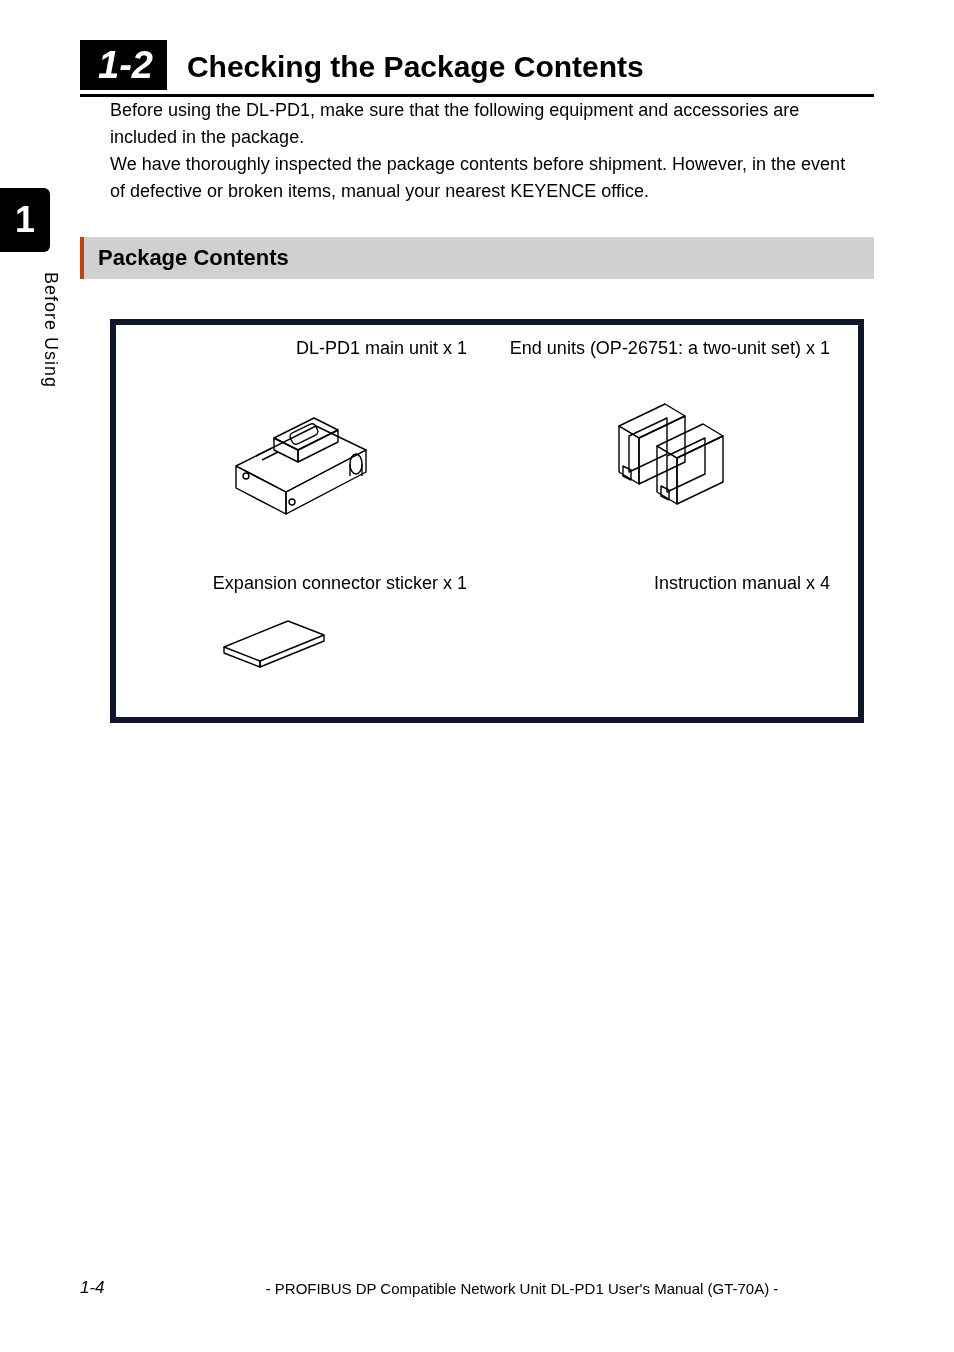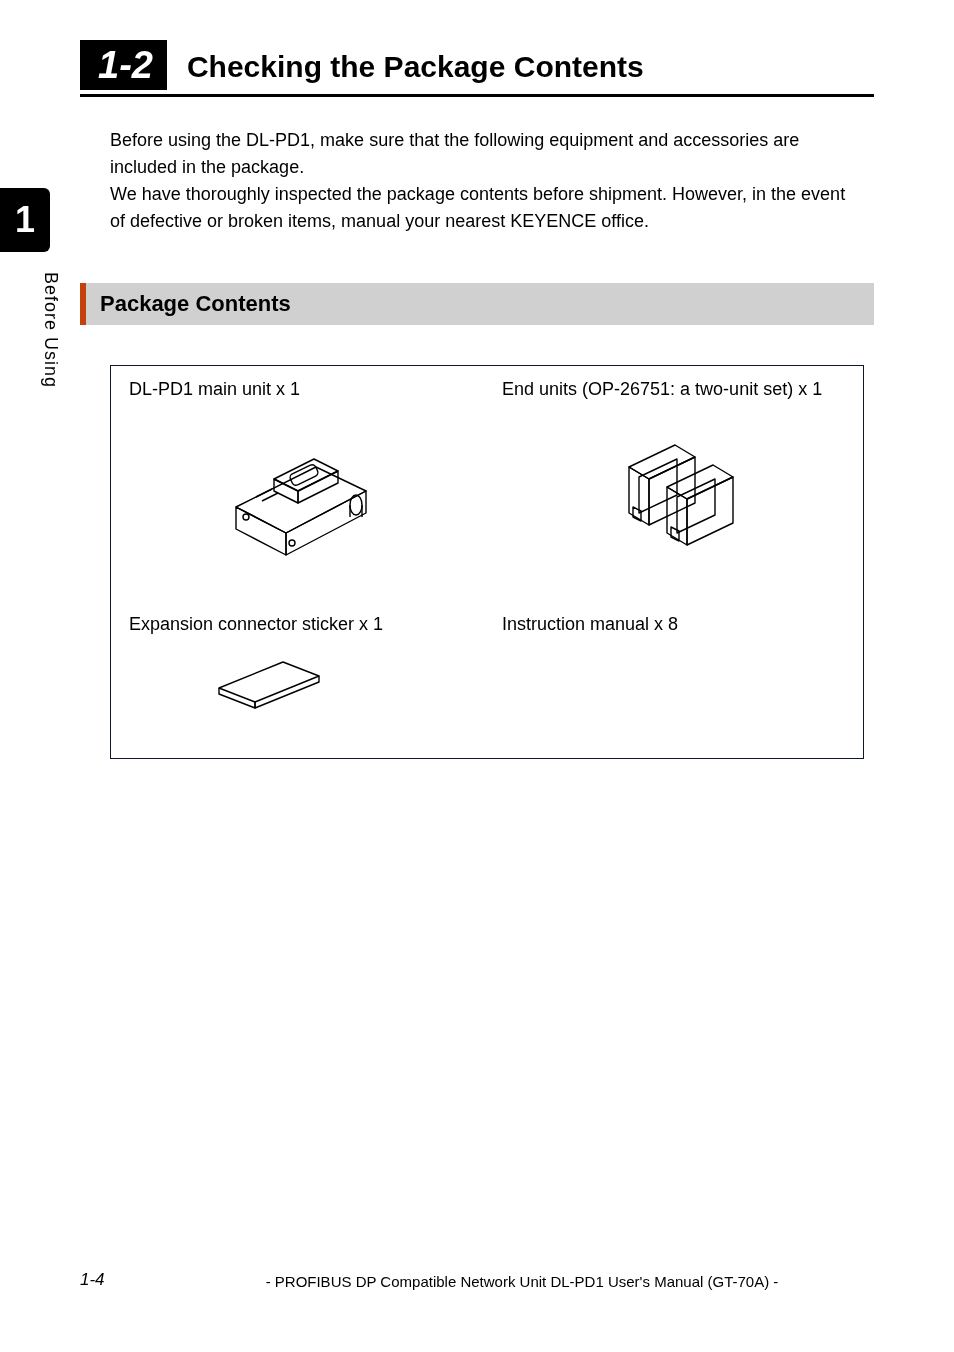--- a/index.html
+++ b/index.html
@@ -17,21 +17,20 @@
     .page {
       width: 954px;
       height: 1352px;
       padding: 40px 80px 40px 80px;
       position: relative;
     }
     .section-header {
       display: flex;
       align-items: flex-end;
       border-bottom: 3px solid #000;
-      margin-bottom: 30px;
       padding-bottom: 4px;
     }
     .section-number-box {
       background: #000;
       color: #fff;
       font-size: 38px;
       font-style: italic;
       font-weight: bold;
       padding: 6px 14px 6px 18px;
       margin-right: 20px;
@@ -64,60 +63,61 @@
       top: 272px;
       font-size: 18px;
       writing-mode: vertical-rl;
       letter-spacing: 1px;
     }
     .body-text {
       font-size: 18px;
       line-height: 1.5;
       margin-left: 30px;
       margin-right: 10px;
-      margin-bottom: 48px;
+      margin-bottom: 32px;
     }
     .subsection-header {
       background: #d0d0d0;
-      border-left: 6px solid #c2410c;
+      border-left: 4px solid #c2410c;
       padding: 8px 14px;
       font-size: 22px;
       font-weight: bold;
       margin-bottom: 40px;
     }
     .contents-box {
-      border: 1px solid #0f172a;
+      border: 6px solid #0f172a;
       margin-left: 30px;
       margin-right: 10px;
-      padding: 10px 18px 18px 18px;
+      padding: 10px 28px 18px 18px;
+      text-align: right;
     }
     .contents-row {
       display: flex;
       gap: 30px;
     }
     .contents-cell {
       flex: 1;
       font-size: 18px;
       line-height: 1.5;
     }
     .illustration {
       margin-top: 14px;
       margin-bottom: 20px;
       text-align: center;
     }
     .contents-cell-bottom {
       margin-top: 16px;
     }
     .footer {
       position: absolute;
-      bottom: 62px;
+      bottom: 54px;
       left: 80px;
       right: 80px;
       display: flex;
-      align-items: flex-end;
+      align-items: center;
       font-size: 15px;
     }
     .footer-page {
       font-style: italic;
       font-size: 17px;
       width: 90px;
     }
     .footer-title {
       flex: 1;
       text-align: center;
@@ -203,21 +203,21 @@
           <svg width="120" height="60" viewBox="0 0 120 60">
             <g fill="none" stroke="#000" stroke-width="1.4" stroke-linejoin="round">
               <path d="M10 36 L74 10 L110 24 L46 50 Z"></path>
               <path d="M10 36 L10 42 L46 56 L46 50"></path>
               <path d="M46 50 L46 56 L110 30 L110 24"></path>
             </g>
           </svg>
         </div>
       </div>
       <div class="contents-cell contents-cell-bottom">
-        <div>Instruction manual x 8</div>
+        <div>Instruction manual x 4</div>
       </div>
     </div>
   </div>
 
   <div class="footer">
     <div class="footer-page">1-4</div>
     <div class="footer-title">- PROFIBUS DP Compatible Network Unit DL-PD1 User's Manual (GT-70A) -</div>
   </div>
 
 </div>

